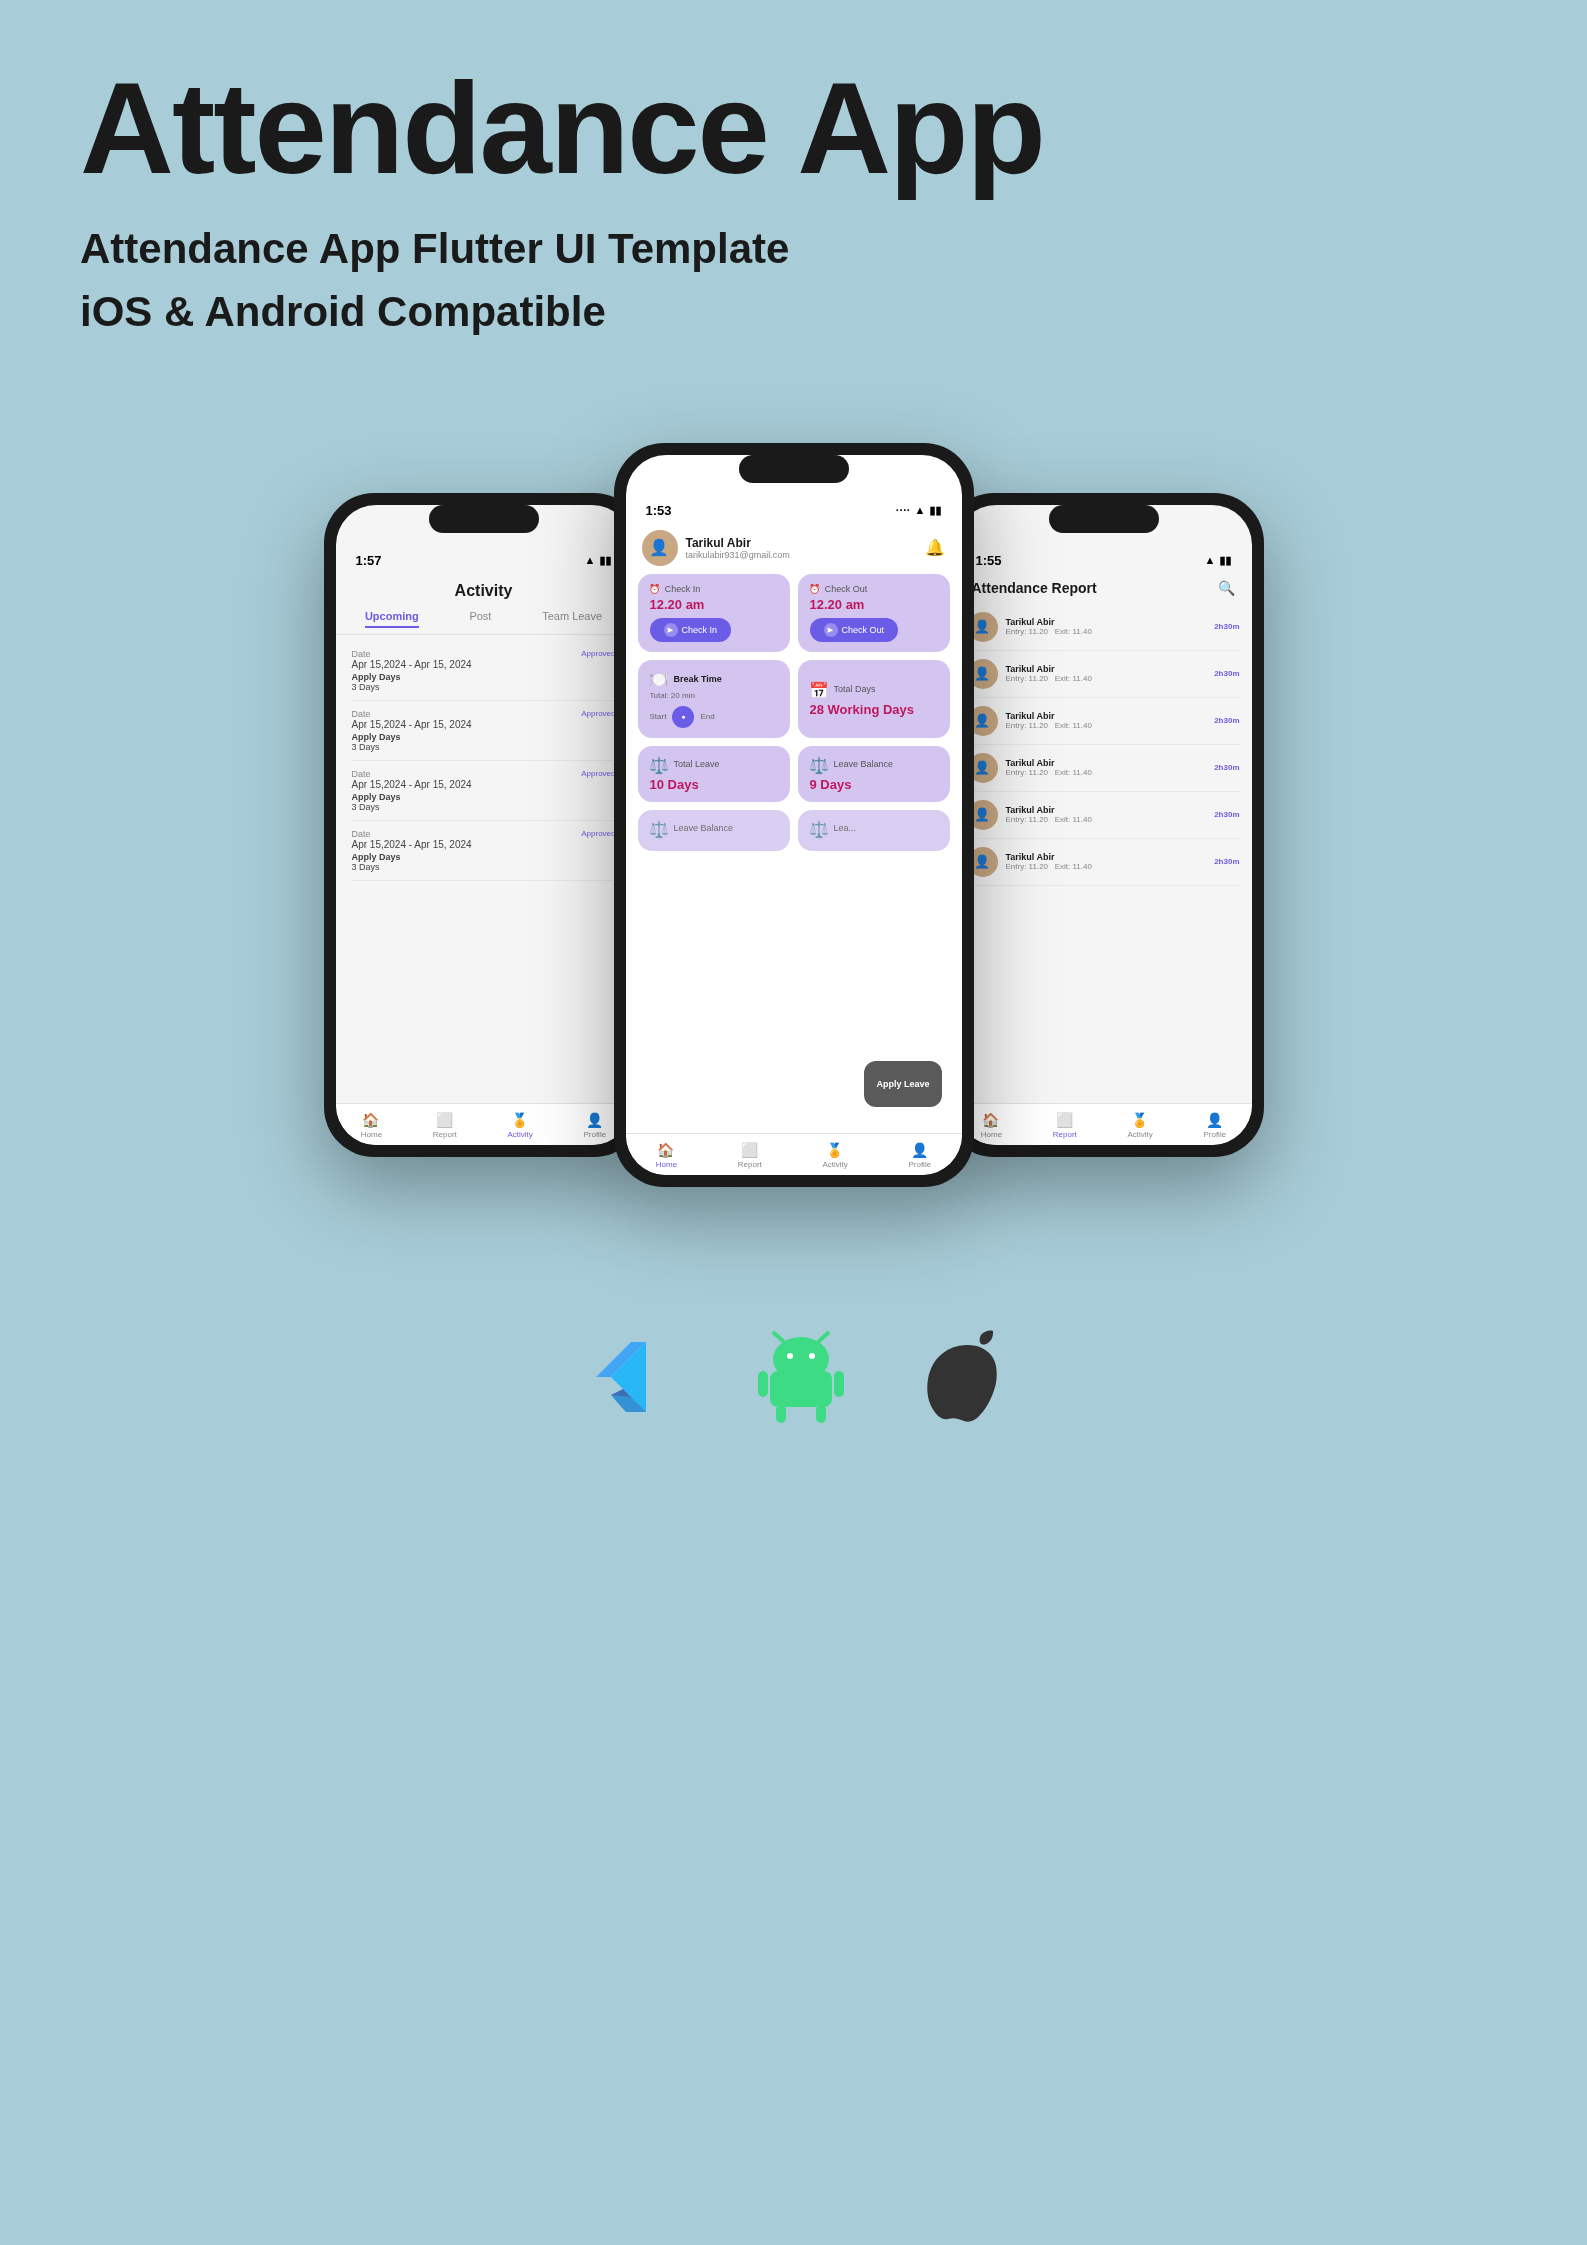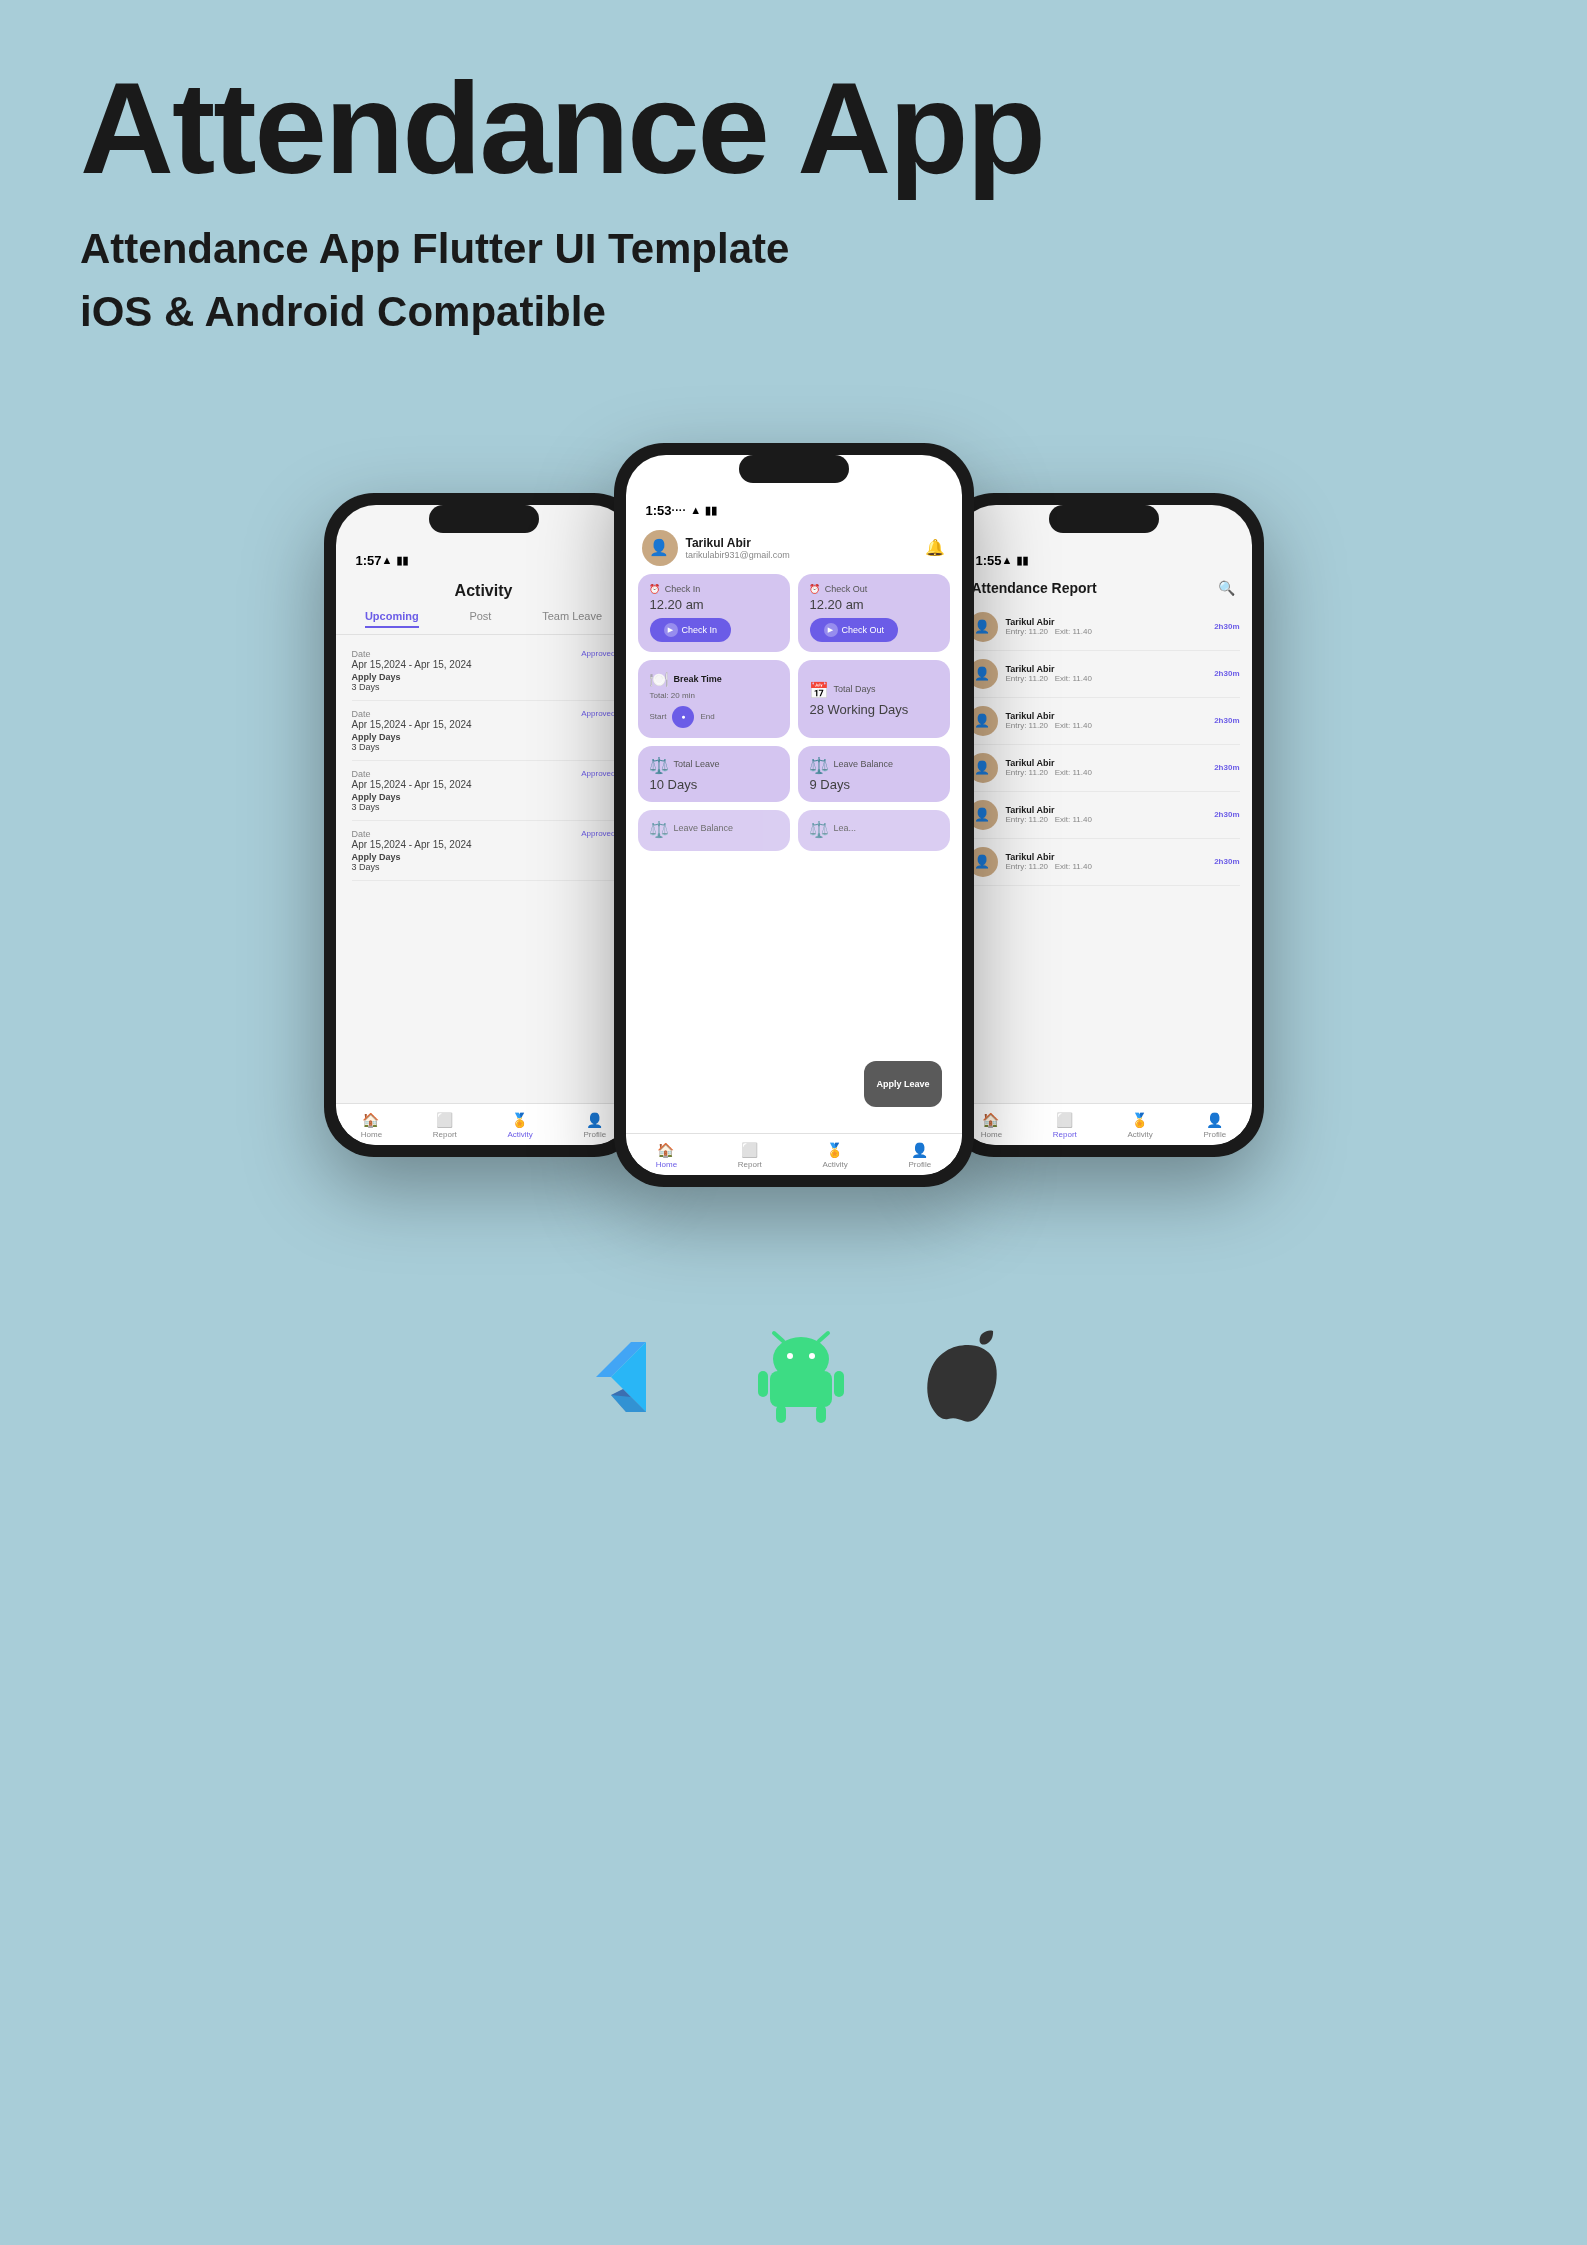--- a/index.html
+++ b/index.html
@@ -96,20 +96,21 @@
       margin-bottom: 30px;
       z-index: 1;
     }
     .phone-right .screen {
       height: 640px;
     }
 
     
     .status-bar {
       display: flex;
+      justify-content: space-between;
       align-items: center;
       padding: 48px 20px 6px;
       font-size: 11px;
       font-weight: 700;
     }
     .status-bar .time { font-size: 13px; font-weight: 700; }
     .status-icons { display: flex; gap: 4px; align-items: center; }
 
     
     .activity-header {
@@ -233,22 +234,22 @@
     .dash-card-title {
       font-size: 9px;
       color: #555;
       display: flex;
       align-items: center;
       gap: 4px;
       margin-bottom: 3px;
     }
     .dash-card-value {
       font-size: 13px;
-      font-weight: 400;
-      color: #404040;
+      font-weight: 700;
+      color: #be185d;
     }
     .check-btn {
       background: #6b5ce7;
       color: #fff;
       border: none;
       border-radius: 20px;
       padding: 5px 14px;
       font-size: 9px;
       margin-top: 6px;
       display: flex;

